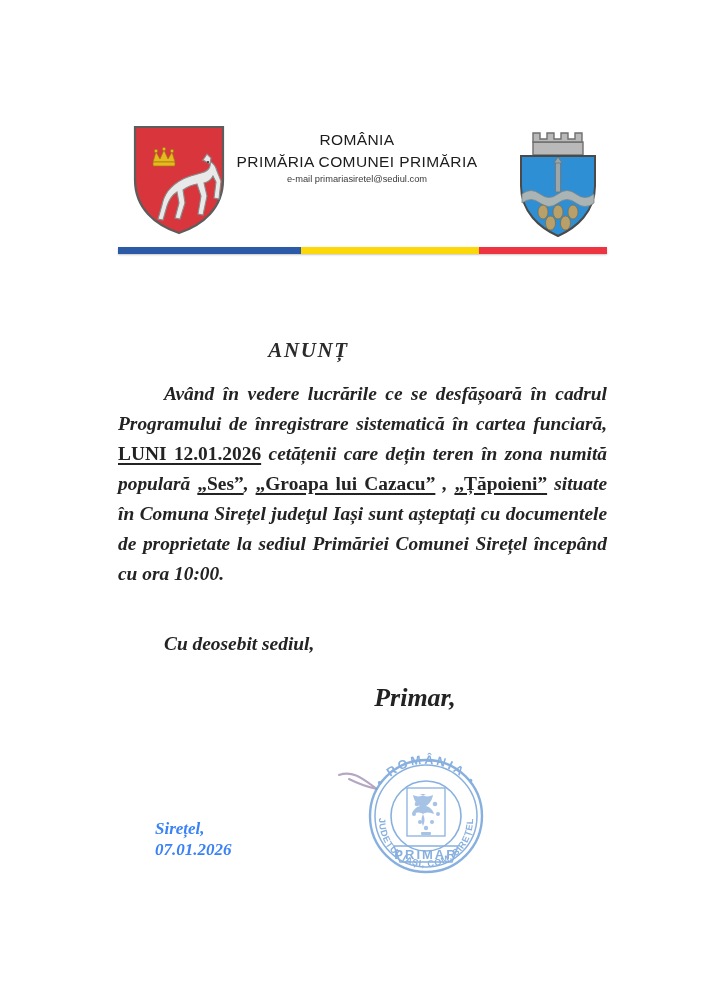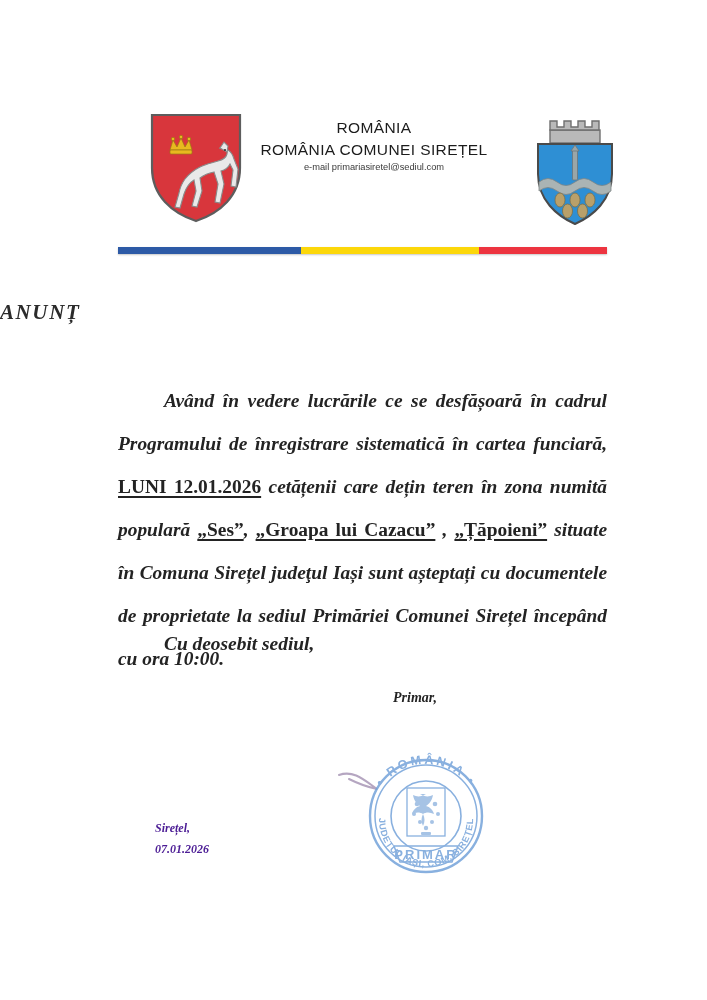--- a/index.html
+++ b/index.html
@@ -13,24 +13,23 @@
     position: relative;
     font-family: "Liberation Serif", "DejaVu Serif", serif;
     color: #1b1b1b;
     overflow: hidden;
   }
 
   
   .header {
     position: absolute;
     left: 0;
-    top: 112px;
+    top: 124px;
     width: 602px;
     height: 125px;
-    margin-left: 17px;
   }
   .crest {
     position: absolute;
     top: 0;
   }
   .crest-left  { left: 131px; width: 96px; height: 112px; }
   .crest-right { left: 511px; width: 94px; height: 116px; }
 
   .header-text {
     position: absolute;
@@ -66,39 +65,39 @@
     box-shadow: 0 1px 2px rgba(0,0,0,0.22);
   }
   .tri-blue   { width: 37.5%; background: #2d5aa6; }
   .tri-yellow { width: 36.4%; background: #fcd70a; }
   .tri-red    { width: 26.1%; background: #ed3440; }
 
   
   .doc-title {
     position: absolute;
     left: 0;
-    top: 300px;
+    top: 338px;
     width: 617px;
-    text-align: left;
+    text-align: center;
     font-size: 21px;
     font-weight: bold;
     font-style: italic;
     letter-spacing: 1.6px;
     color: #2b2b2b;
   }
 
   .body-text {
     position: absolute;
     left: 118px;
     top: 379px;
     width: 489px;
     font-size: 19.4px;
     font-weight: bold;
     font-style: italic;
-    line-height: 43px;
+    line-height: 30px;
     text-align: justify;
     text-align-last: left;
     text-justify: inter-word;
     color: #232323;
   }
   .body-text .indent { display: inline-block; width: 46px; }
   .body-text u,
   .body-text .ul {
     font-style: normal;
     text-decoration: underline;
@@ -115,36 +114,36 @@
     font-style: italic;
     color: #232323;
   }
 
   .signature-block {
     position: absolute;
     left: 300px;
     top: 684px;
     width: 230px;
     text-align: center;
-    font-size: 14px;
+    font-size: 26px;
     font-weight: bold;
     font-style: italic;
     line-height: 27px;
     color: #232323;
   }
 
   .place-date {
     position: absolute;
     left: 155px;
     top: 818px;
-    font-size: 12px;
+    font-size: 17px;
     font-weight: bold;
     font-style: italic;
     line-height: 21px;
-    color: #4c1d95;
+    color: #3b82f6;
   }
   .place-date div { white-space: nowrap; }
 
   
   .stamp {
     position: absolute;
     left: 358px;
     top: 748px;
     width: 135px;
     height: 132px;
@@ -201,21 +200,21 @@
       <ellipse cx="32" cy="88" rx="5" ry="7"></ellipse>
       <ellipse cx="47" cy="88" rx="5" ry="7"></ellipse>
       <ellipse cx="62" cy="88" rx="5" ry="7"></ellipse>
       <ellipse cx="39.5" cy="99" rx="5" ry="7"></ellipse>
       <ellipse cx="54.5" cy="99" rx="5" ry="7"></ellipse>
     </g>
   </svg>
 
   <div class="header-text">
     <div class="line">ROMÂNIA</div>
-    <div class="line">ROMÂNIA COMUNEI  SIREȚEL</div>
+    <div class="line">PRIMĂRIA COMUNEI  PRIMĂRIA</div>
     <div class="contact" style="margin-top:0">e-mail primariasiretel@sediul.com</div>
   </div>
 </div>
 
 <div class="tricolor">
   <div class="tri-blue"></div>
   <div class="tri-yellow"></div>
   <div class="tri-red"></div>
 </div>
 

